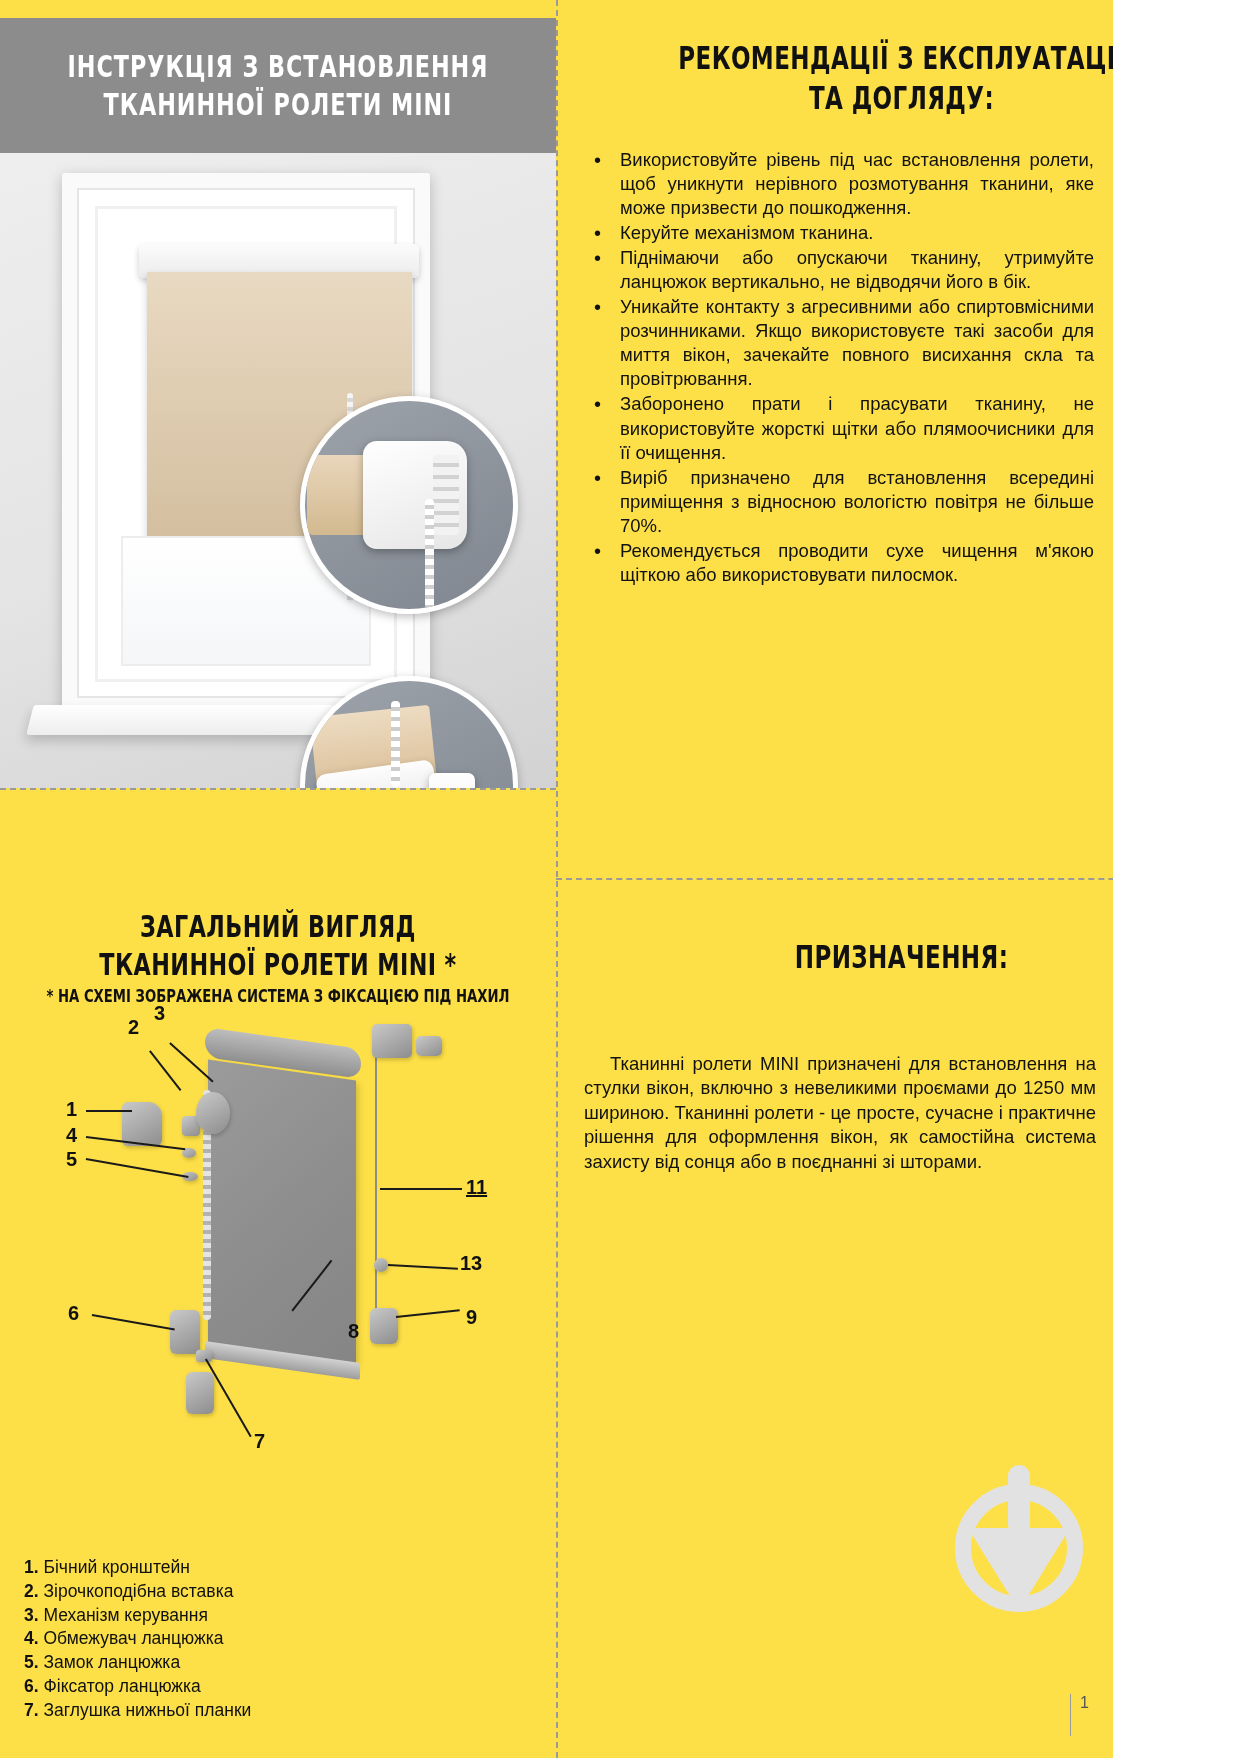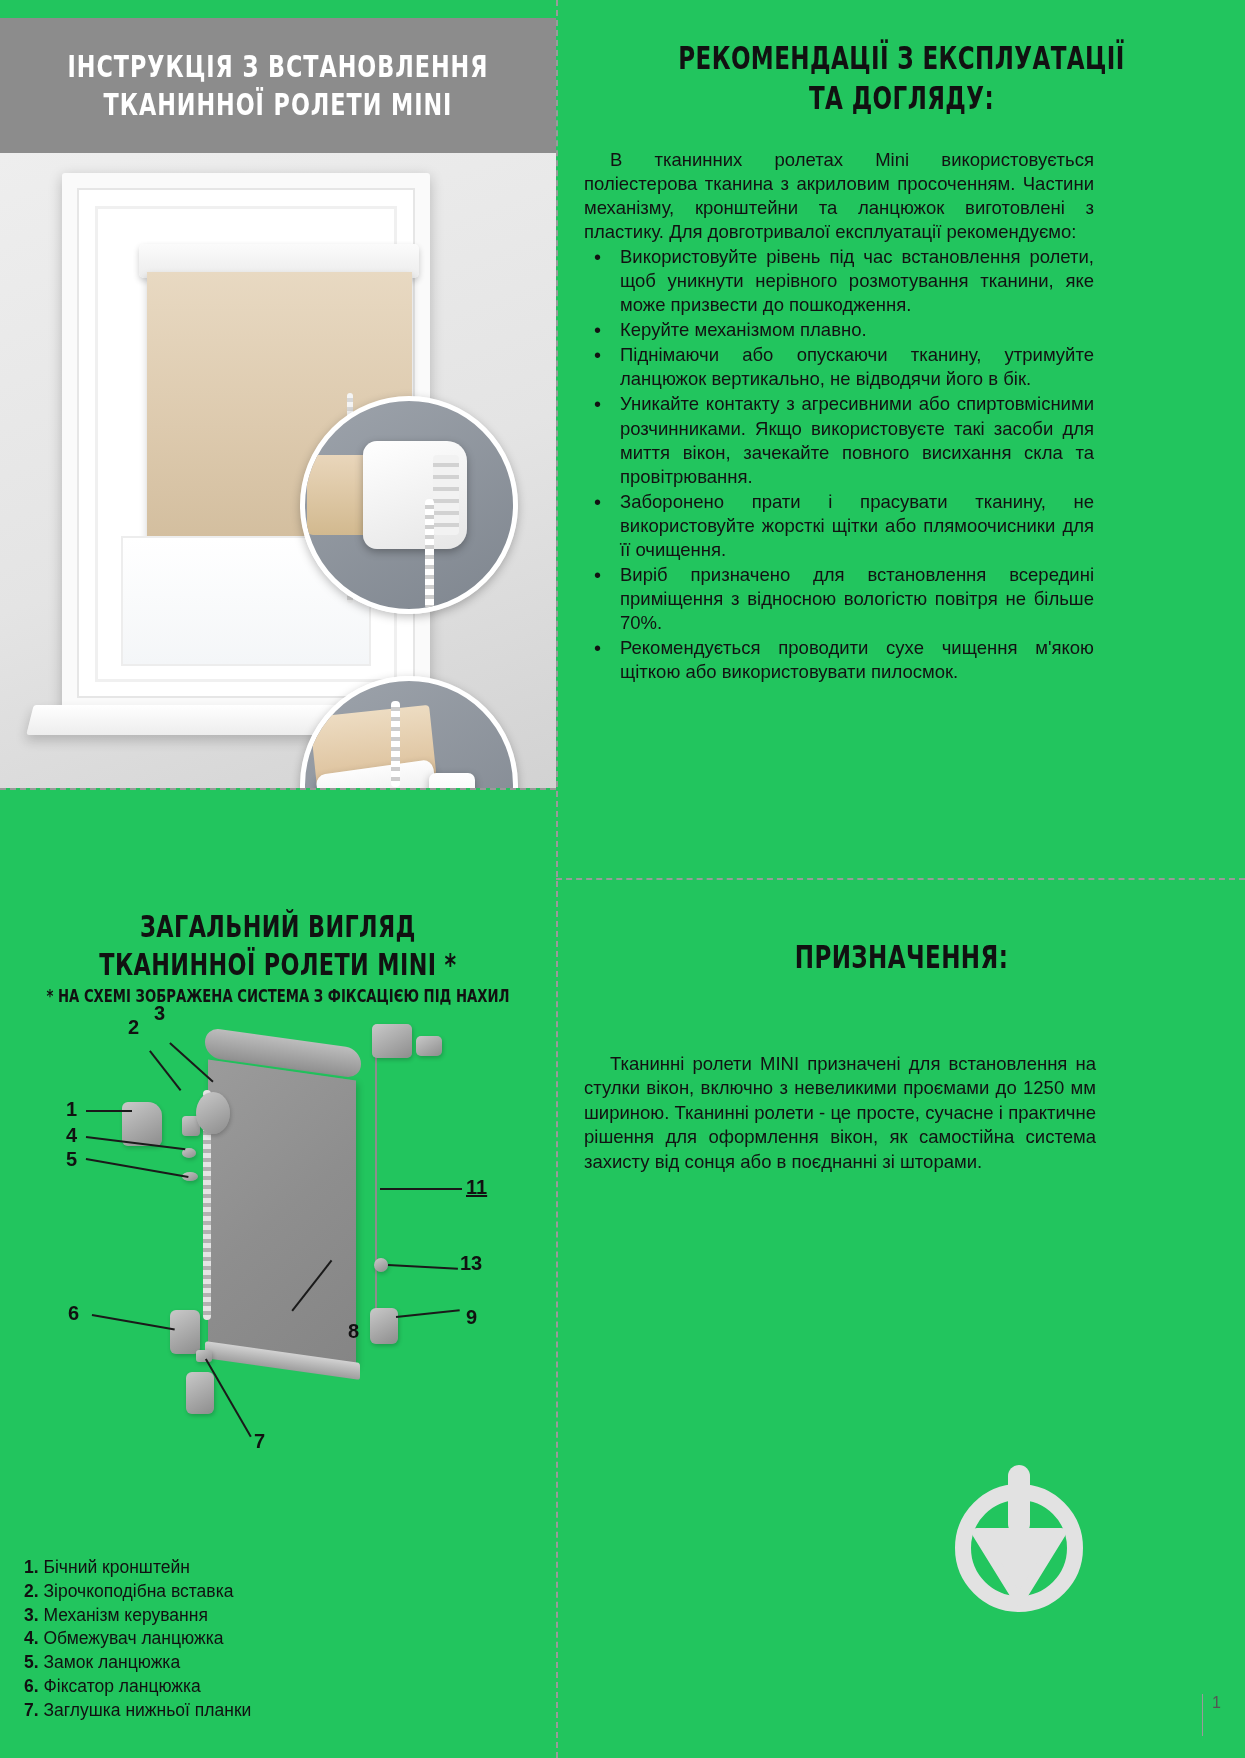--- a/index.html
+++ b/index.html
@@ -3,23 +3,23 @@
 <meta charset="utf-8">
 <style>
   * { box-sizing: border-box; margin: 0; padding: 0; }
   html, body {
     width: 1245px; height: 1758px;
     background: #ffffff;
     font-family: "DejaVu Sans", sans-serif;
   }
   .page {
     position: relative;
-    width: 1245px; height: 1758px;
+    width: 1113px; height: 1758px;
     overflow: hidden;
-    background: #22c55e;
+    background: #fde047;
   }
 
   
   .v-divider {
     position: absolute;
     left: 556px; top: 0; width: 0; height: 1758px;
     border-left: 2px dashed #9a9a9a;
     z-index: 40;
   }
   .h-divider-left {
@@ -348,24 +348,23 @@
     </div>
   </div>
 
   <div class="q-tr">
     <div class="head-dark tr-title">
       <span>РЕКОМЕНДАЦІЇ З ЕКСПЛУАТАЦІЇ</span><br>
       <span>ТА ДОГЛЯДУ:</span>
     </div>
 
     <div class="body-col">
-      <p class="intro">В тканинних ролетах Mini використовується поліестерова тканина з акриловим просоченням. Частини механізму, кронштейни та ланцюжок виготовлені з пластику. Для довготривалої експлуатації рекомендуємо:</p>
       <ul class="notes">
         <li>Використовуйте рівень під час встановлення ролети, щоб уникнути нерівного розмотування тканини, яке може призвести до пошкодження.</li>
-        <li>Керуйте механізмом плавно.</li>
+        <li>Керуйте механізмом тканина.</li>
         <li>Піднімаючи або опускаючи тканину, утримуйте ланцюжок вертикально, не відводячи його в бік.</li>
         <li>Уникайте контакту з агресивними або спиртовмісними розчинниками. Якщо використовуєте такі засоби для миття вікон, зачекайте повного висихання скла та провітрювання.</li>
         <li>Заборонено прати і прасувати тканину, не використовуйте жорсткі щітки або плямоочисники для її очищення.</li>
         <li>Виріб призначено для встановлення всередині приміщення з відносною вологістю повітря не більше 70%.</li>
         <li>Рекомендується проводити сухе чищення м'якою щіткою або використовувати пилосмок.</li>
       </ul>
     </div>
   </div>
 
   <div class="q-bl">

